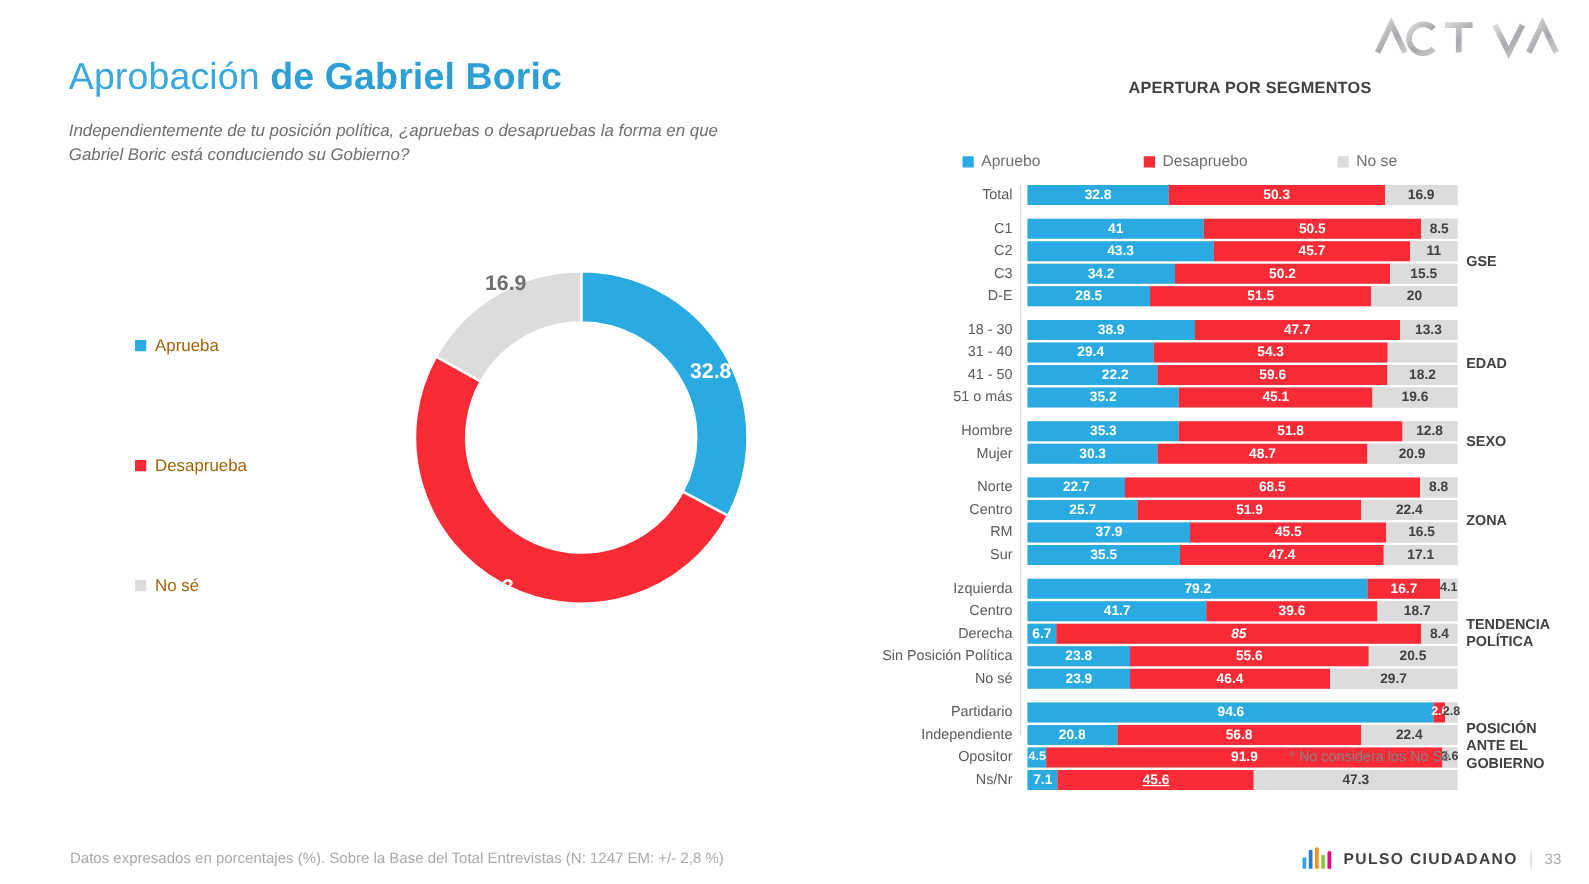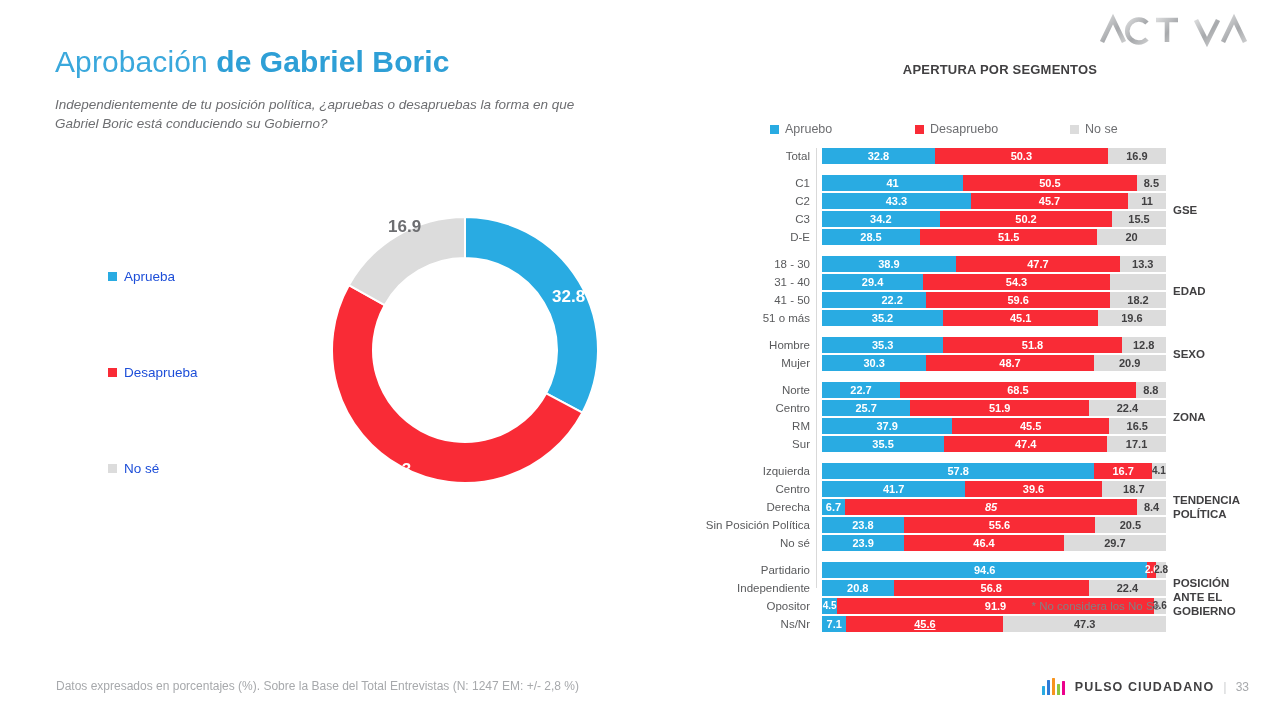--- a/index.html
+++ b/index.html
@@ -43,21 +43,21 @@
   }
   .dl-aprueba{left:232px;top:82px;color:#ffffff;}
   .dl-desaprueba{left:58px;top:255px;color:#ffffff;}
   .dl-nose{left:68px;top:12px;color:#6d6e71;}
 
   
   .legend-left{position:absolute;left:108px;top:265px;width:160px;}
   .legend-left .lrow{display:flex;align-items:center;height:22px;}
   .legend-left .lrow + .lrow{margin-top:74px;}
   .legend-left .sw{width:9px;height:9px;margin-right:7px;flex:0 0 auto;}
-  .legend-left .ltx{font-size:13.5px;color:#1d4ed8;}
+  .legend-left .ltx{font-size:13.5px;color:#a16207;}
 
   
   .seg-title{
     position:absolute;left:760px;top:62px;width:480px;
     text-align:center;font-size:13px;font-weight:700;
     color:#414042;letter-spacing:.2px;
   }
   .seg-legend{
     position:absolute;left:770px;top:122px;width:400px;
     display:flex;
@@ -348,21 +348,21 @@
             </div>
           </div>
           <div class="grp-name" style="top: 28px;">
             <div>ZONA</div>
           </div>
         </div>
         <div class="grp gap">
           <div class="row">
             <div class="rlabel">Izquierda</div>
             <div class="bar">
-              <div class="seg a" style="width: 79.2%;">57.8</div>
+              <div class="seg a" style="width: 79.2%;">79.2</div>
               <div class="seg d" style="width: 16.7%;">16.7</div>
               <div class="seg n" style="width: 4.1%; font-size: 10px;">4.1</div>
             </div>
           </div>
           <div class="row">
             <div class="rlabel">Centro</div>
             <div class="bar">
               <div class="seg a" style="width: 41.7%;">41.7</div>
               <div class="seg d" style="width: 39.6%;">39.6</div>
               <div class="seg n" style="width: 18.7%;">18.7</div>

